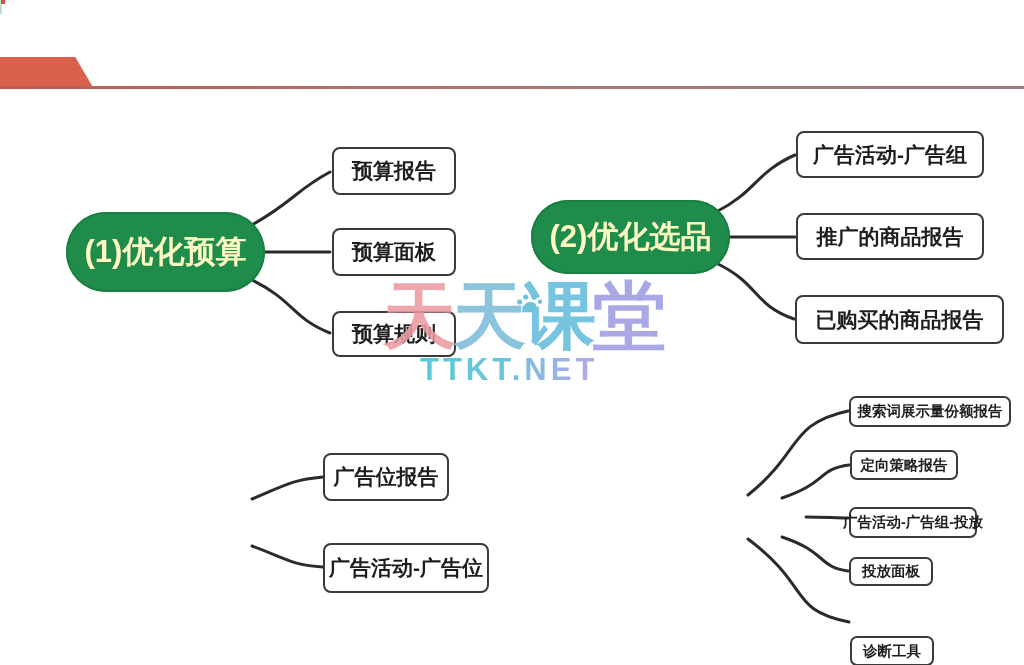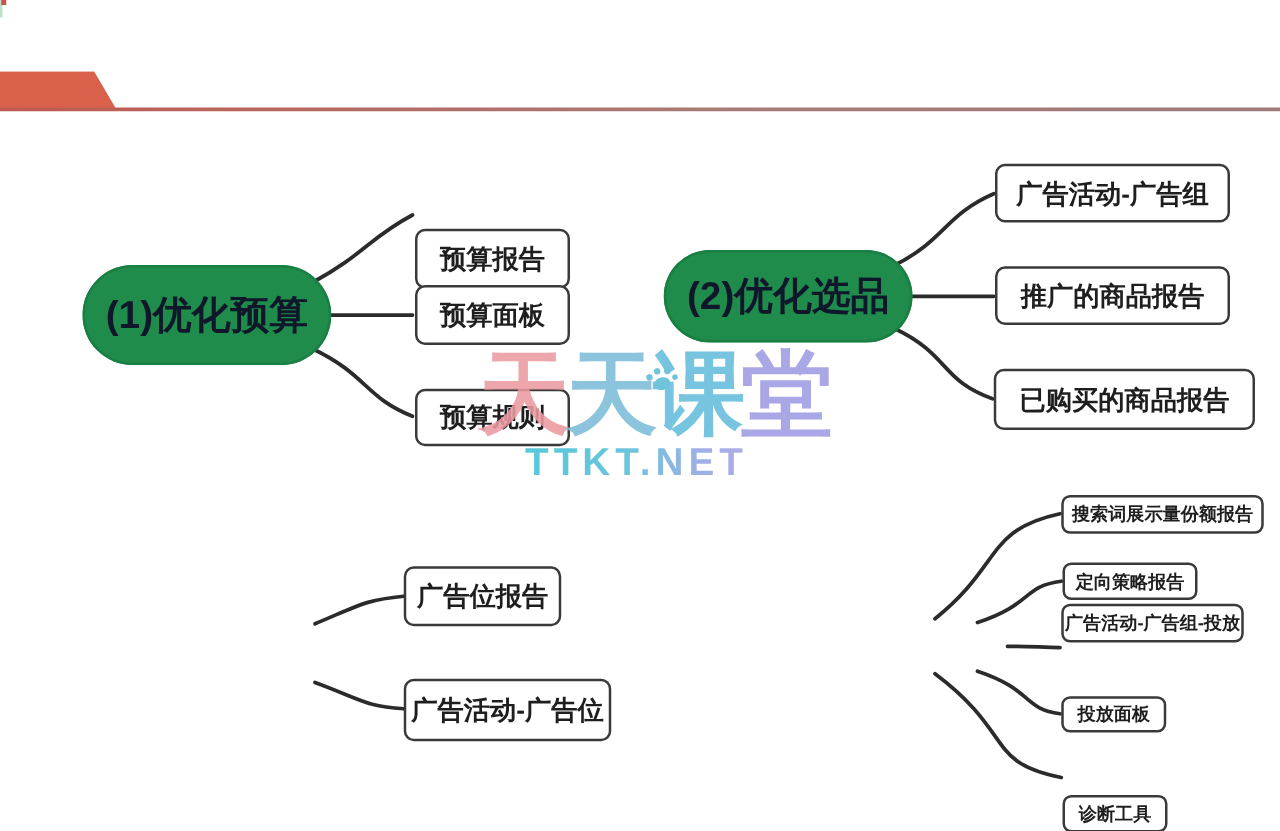--- a/index.html
+++ b/index.html
@@ -30,21 +30,21 @@
     font-family: "Liberation Serif", serif;
     font-size: 41px; font-weight: bold; color: #3d4443;
     letter-spacing: 0px; white-space: nowrap;
   }
 
   
   svg.connectors { position: absolute; left: 0; top: 0; z-index: 1; }
   .pill {
     position: absolute; z-index: 2;
     background: #1f8c4c;
-    color: #0f172a; font-weight: bold;
+    color: #fef9c3; font-weight: bold;
     display: flex; align-items: center; justify-content: center;
     white-space: nowrap;
     box-shadow: inset 0 0 0 2px #1a7f43;
   }
   .leaf {
     position: absolute; z-index: 2;
     background: #ffffff;
     border: 2.5px solid #3a3a3a; border-radius: 8px;
     color: #1e1e1e; font-weight: bold;
     display: flex; align-items: center; justify-content: center;
@@ -96,35 +96,35 @@
 
       <path d="M 748 495 C 802 452, 788 424, 848 411"></path>
       <path d="M 782 498 C 827 483, 818 469, 849 465"></path>
       <path d="M 806 517 C 825 517, 835 518, 848 518"></path>
       <path d="M 782 537 C 827 552, 818 567, 848 571"></path>
       <path d="M 748 539 C 812 587, 788 610, 849 622"></path>
     </g>
   </svg>
 
   <div class="pill" style="left:66px; top:212px; width:199px; height:80px; border-radius:40px; font-size:31px;">(1)优化预算</div>
-  <div class="leaf" style="left:332px; top:147px; width:124px; height:48px; font-size:21px;margin-top:36px;">预算报告</div>
+  <div class="leaf" style="left:332px; top:147px; width:124px; height:48px; font-size:21px;">预算报告</div>
   <div class="leaf" style="left:332px; top:228px; width:124px; height:48px; font-size:21px;">预算面板</div>
   <div class="leaf" style="left:332px; top:311px; width:124px; height:46px; font-size:21px;">预算规则</div>
 
   <div class="pill" style="left:531px; top:200px; width:199px; height:74px; border-radius:37px; font-size:31px;">(2)优化选品</div>
   <div class="leaf" style="left:796px; top:131px; width:188px; height:47px; font-size:21px;">广告活动-广告组</div>
   <div class="leaf" style="left:796px; top:213px; width:188px; height:47px; font-size:21px;">推广的商品报告</div>
   <div class="leaf" style="left:795px; top:295px; width:209px; height:49px; font-size:21px;">已购买的商品报告</div>
 
   <div class="leaf" style="left:323px; top:453px; width:126px; height:48px; font-size:21px;">广告位报告</div>
   <div class="leaf" style="left:323px; top:543px; width:166px; height:50px; font-size:21px;">广告活动-广告位</div>
 
   <div class="leaf small" style="left:849px; top:396px; width:162px; height:31px; font-size:14.5px;">搜索词展示量份额报告</div>
   <div class="leaf small" style="left:850px; top:450px; width:108px; height:30px; font-size:14.5px;">定向策略报告</div>
-  <div class="leaf small" style="left:849px; top:483px; width:146px; height:31px; font-size:14.5px;">广告活动-广告组-投放</div>
+  <div class="leaf small" style="left:849px; top:507px; width:128px; height:31px; font-size:14.5px;">广告活动-广告组-投放</div>
   <div class="leaf small" style="left:849px; top:557px; width:84px; height:29px; font-size:14.5px;">投放面板</div>
   <div class="leaf small" style="left:850px; top:636px; width:84px; height:30px; font-size:14.5px;">诊断工具</div>
 
   <div class="watermark">
     <div class="wm-chars">
       <span style="color:#ec9aa2;">天</span>
       <span style="color:#7cbdd8;">天</span>
       <span style="color:#64bcdb;">课</span>
       <span style="color:#9e9ce2;">堂</span>
     </div>

